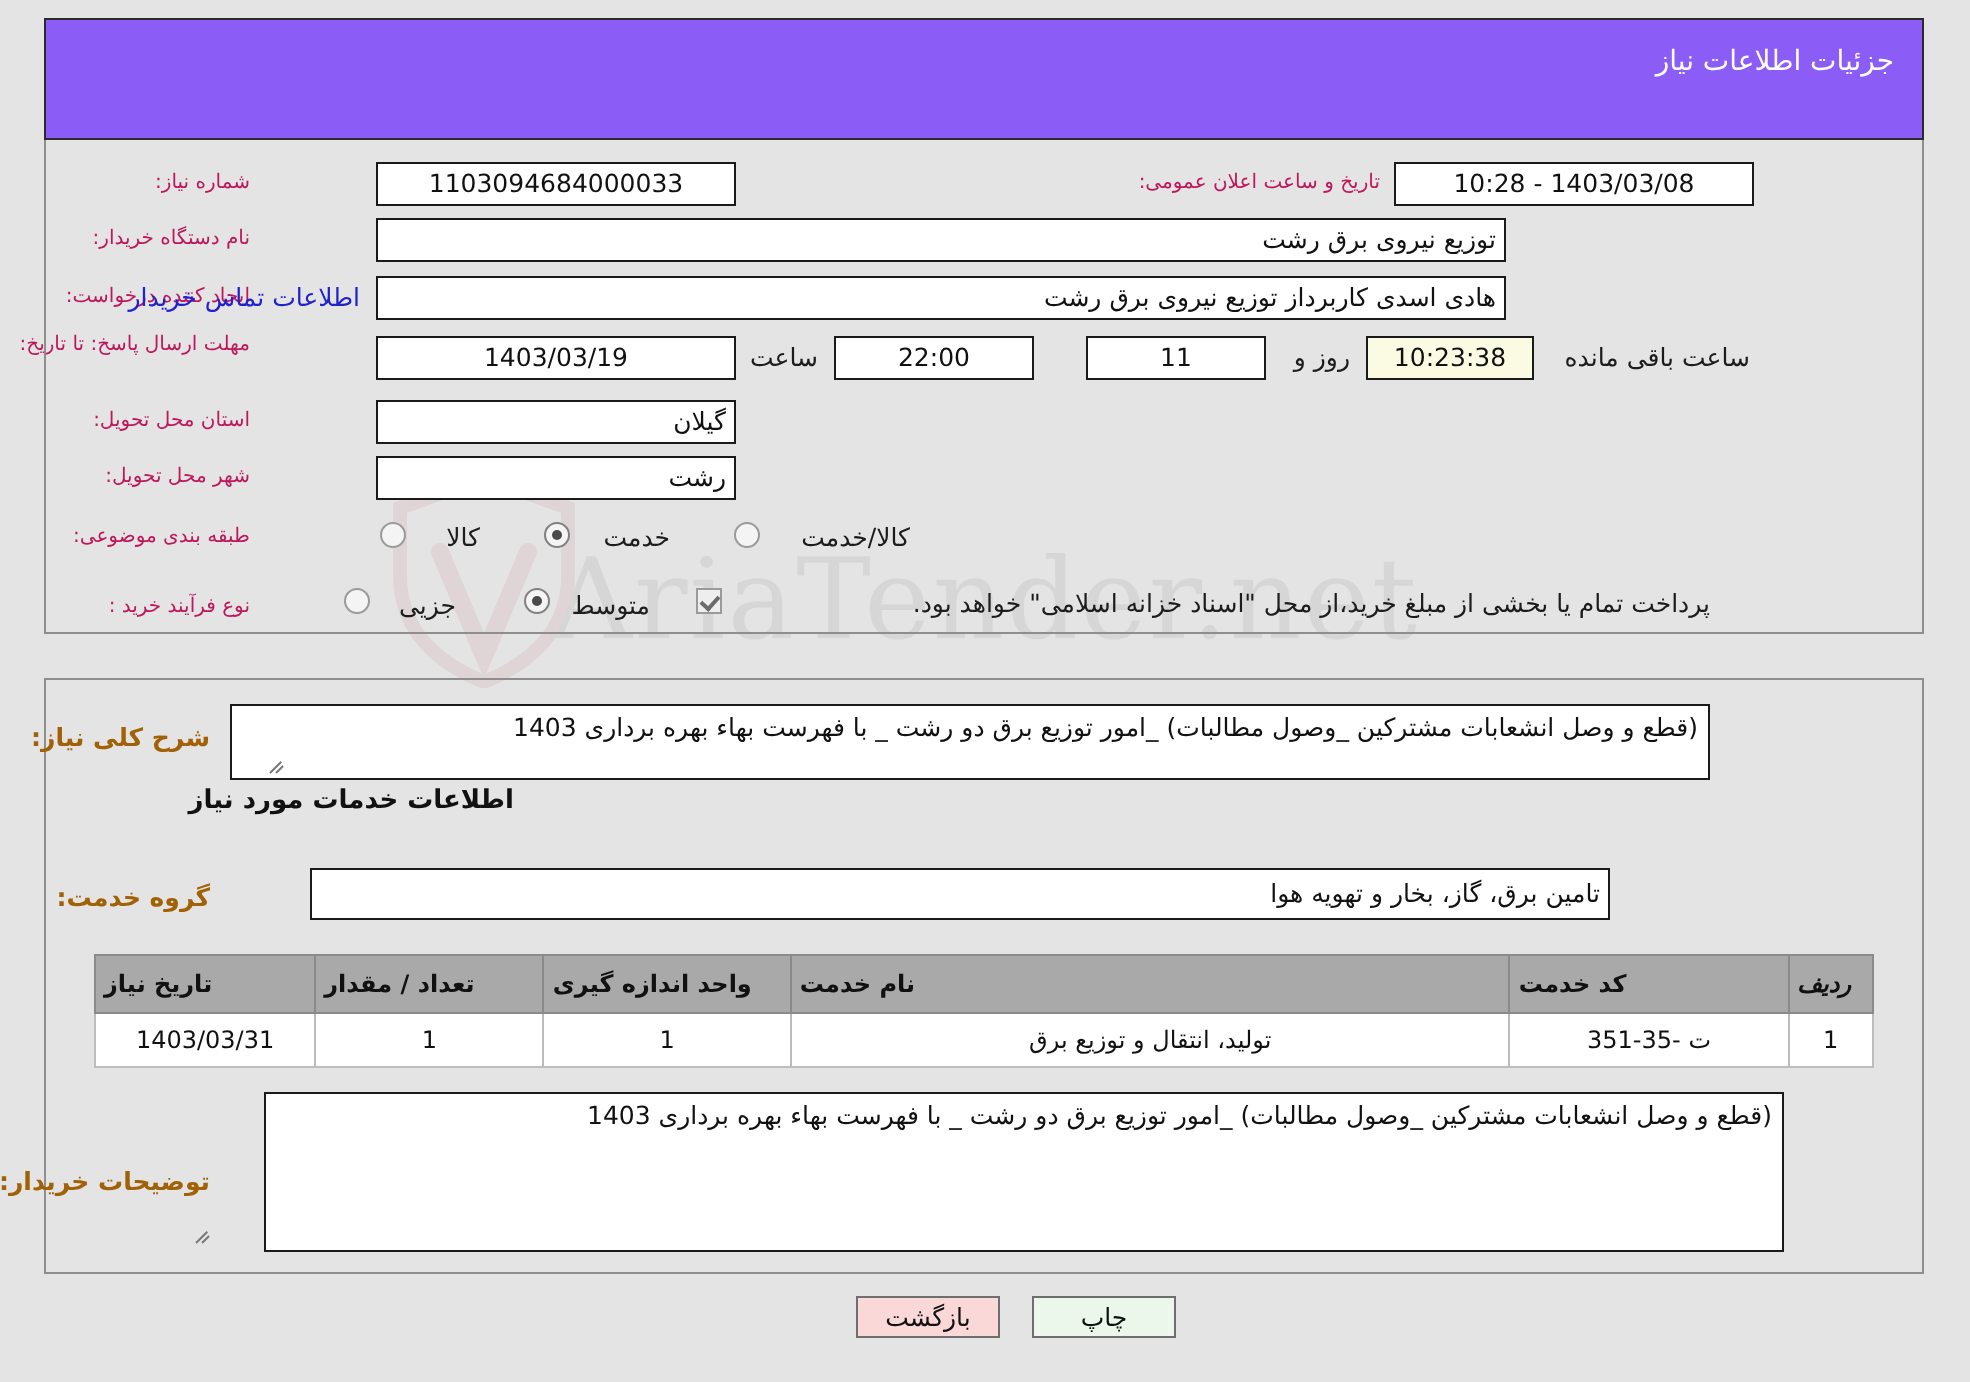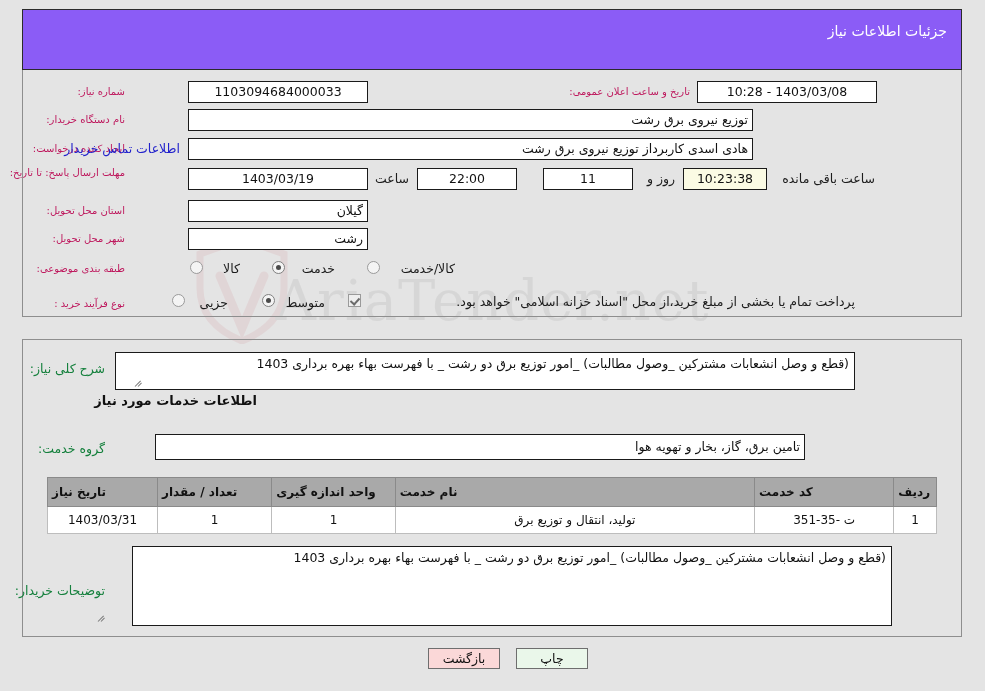--- a/index.html
+++ b/index.html
@@ -188,22 +188,22 @@
     position:absolute;
     font-size:13px;
     font-weight:bold;
     color:#111;
     white-space:nowrap;
     z-index:3;
   }
   .bold-lbl{
     position:absolute;
     font-size:12.5px;
-    font-weight:normal;
-    color:#15803d;
+    font-weight:bold;
+    color:#a16207;
     white-space:nowrap;
     line-height:14px;
     z-index:3;
   }
   
   .tbl{
     position:absolute;
     left:47px;top:477px;
     width:890px;
     border-collapse:collapse;
@@ -315,21 +315,21 @@
 </div>
 
 <div class="sect-title" style="right:728px;top:393px;">اطلاعات خدمات مورد نیاز</div>
 
 <div class="bold-lbl" style="right:880px;top:442px;margin-left:31px;">گروه خدمت:</div>
 <div class="fld right" style="right:180px;top:434px;width:650px;height:26px;line-height:24px;">تامین برق، گاز، بخار و تهویه هوا</div>
 
 <table class="tbl">
   <thead>
     <tr>
-      <th style="width:34px;">ردیف</th>
+      <th style="width:34px;font-style:italic;">ردیف</th>
       <th style="width:138px;">کد خدمت</th>
       <th style="width:380px;margin-left:21px;">نام خدمت</th>
       <th style="width:122px;">واحد اندازه گیری</th>
       <th style="width:112px;">تعداد / مقدار</th>
       <th style="width:104px;">تاریخ نیاز</th>
     </tr>
   </thead>
   <tbody>
     <tr>
       <td>1</td>

